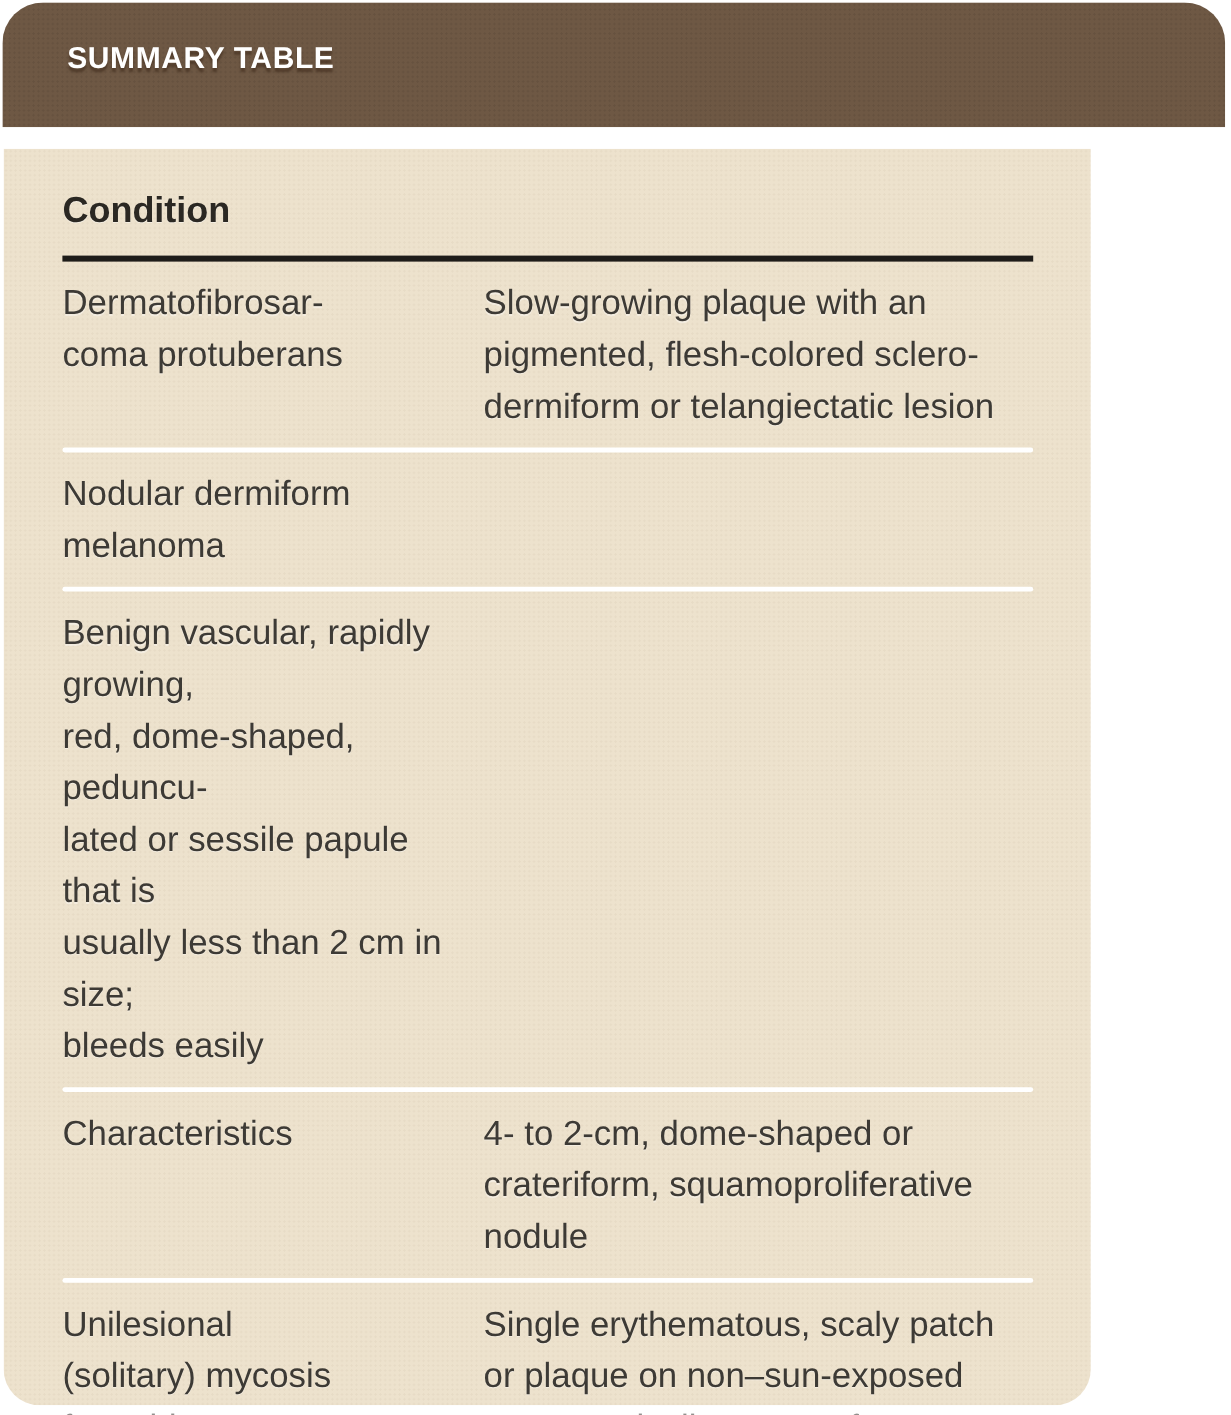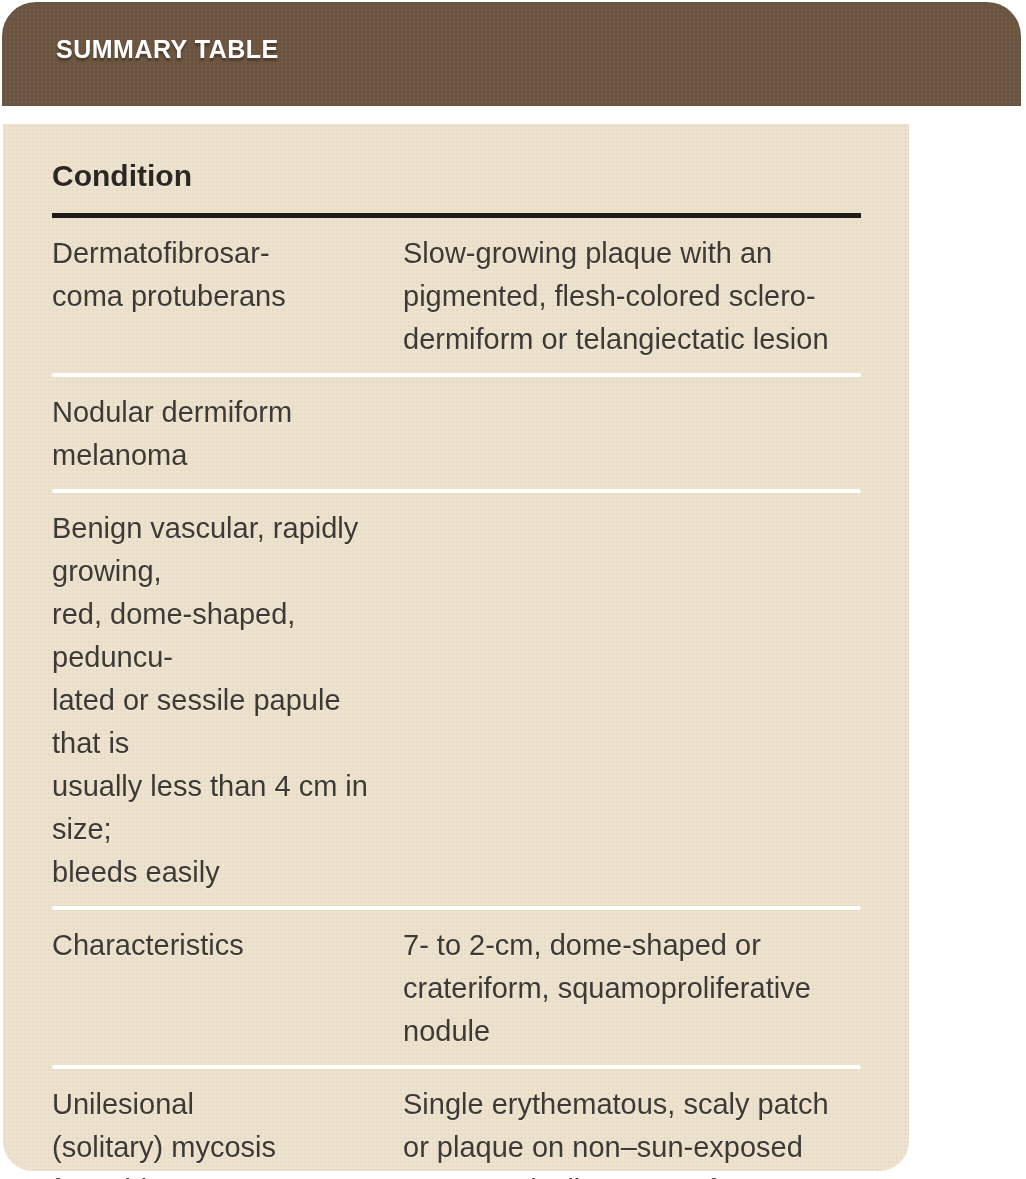--- a/index.html
+++ b/index.html
@@ -108,28 +108,28 @@
     <div class="trow">
       <div class="cell">Nodular dermiform
 melanoma</div>
     </div>
     <div class="row-separator"></div>
 
     <div class="trow">
       <div class="cell">Benign vascular, rapidly growing,
 red, dome-shaped, peduncu-
 lated or sessile papule that is
-usually less than 4 cm in size;
+usually less than 2 cm in size;
 bleeds easily</div>
     </div>
     <div class="row-separator"></div>
 
     <div class="trow">
       <div class="cell">Characteristics</div>
-      <div class="cell">7- to 2-cm, dome-shaped or
+      <div class="cell">4- to 2-cm, dome-shaped or
 crateriform, squamoproliferative
 nodule</div>
     </div>
     <div class="row-separator"></div>
 
     <div class="trow">
       <div class="cell">Unilesional
 (solitary) mycosis
 fungoides</div>
       <div class="cell">Single erythematous, scaly patch

